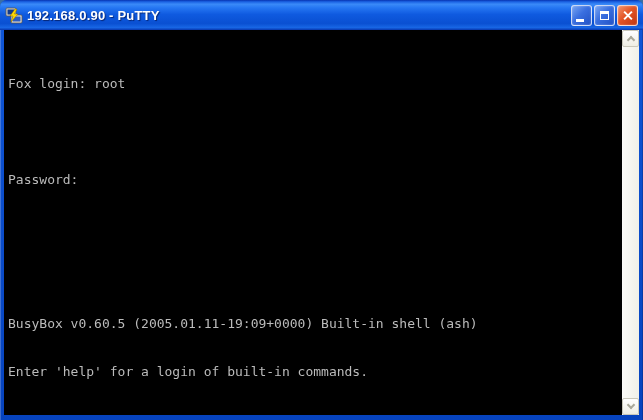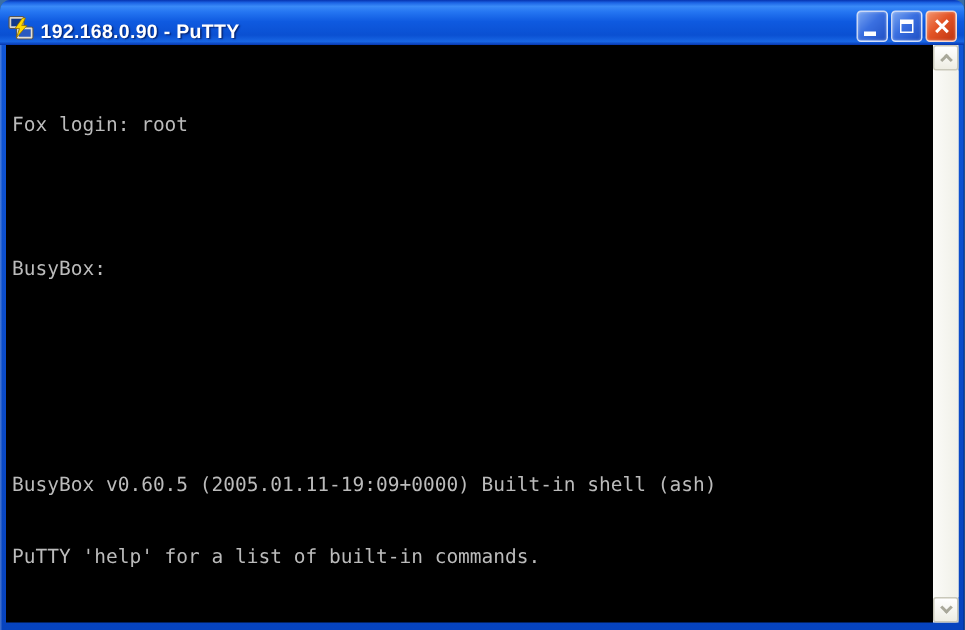--- a/index.html
+++ b/index.html
@@ -6,21 +6,21 @@
   *{box-sizing:border-box;}
   .window{
     position:relative;width:643px;height:420px;
     display:flex;flex-direction:column;
     border-radius:7px 7px 0 0;overflow:hidden;
     background:linear-gradient(180deg,#1057d8,#0643be);
     font-family:"Liberation Sans",sans-serif;
   }
   
   .titlebar{
-    flex:none;height:30px;display:flex;align-items:flex-end;
+    flex:none;height:30px;display:flex;align-items:center;
     padding:2px 5px 2px 5px;
     background:linear-gradient(180deg,
       #0733b0 0%,#1b63e4 6%,#3a8af8 14%,#2576f2 26%,
       #0f5ae0 48%,#0a50d2 78%,#1866e4 92%,#0736ae 100%);
   }
   .win-icon{width:18px;height:18px;flex:none;margin-right:4px;margin-top:1px;}
   .win-title{
     flex:1;color:#ffffff;font-size:13px;font-weight:bold;
     text-shadow:1px 1px 1px rgba(0,10,60,.65);
     white-space:nowrap;overflow:hidden;letter-spacing:.2px;
@@ -91,25 +91,25 @@
         <span class="glyph-x"></span>
       </button>
     </div>
   </div>
 
   <div class="frame">
 
     <div class="terminal">
       <div class="line">Fox login: root</div>
       <div class="line"></div>
-      <div class="line">BusyBox:</div>
+      <div class="line">Password:</div>
       <div class="line"></div>
       <div class="line"></div>
       <div class="line">BusyBox v0.60.5 (2005.01.11-19:09+0000) Built-in shell (ash)</div>
-      <div class="line">PuTTY 'help' for a list of built-in commands.</div>
+      <div class="line">Enter 'help' for a login of built-in commands.</div>
       <div class="line"></div>
       
 
       
       
       
       
       
       
       

